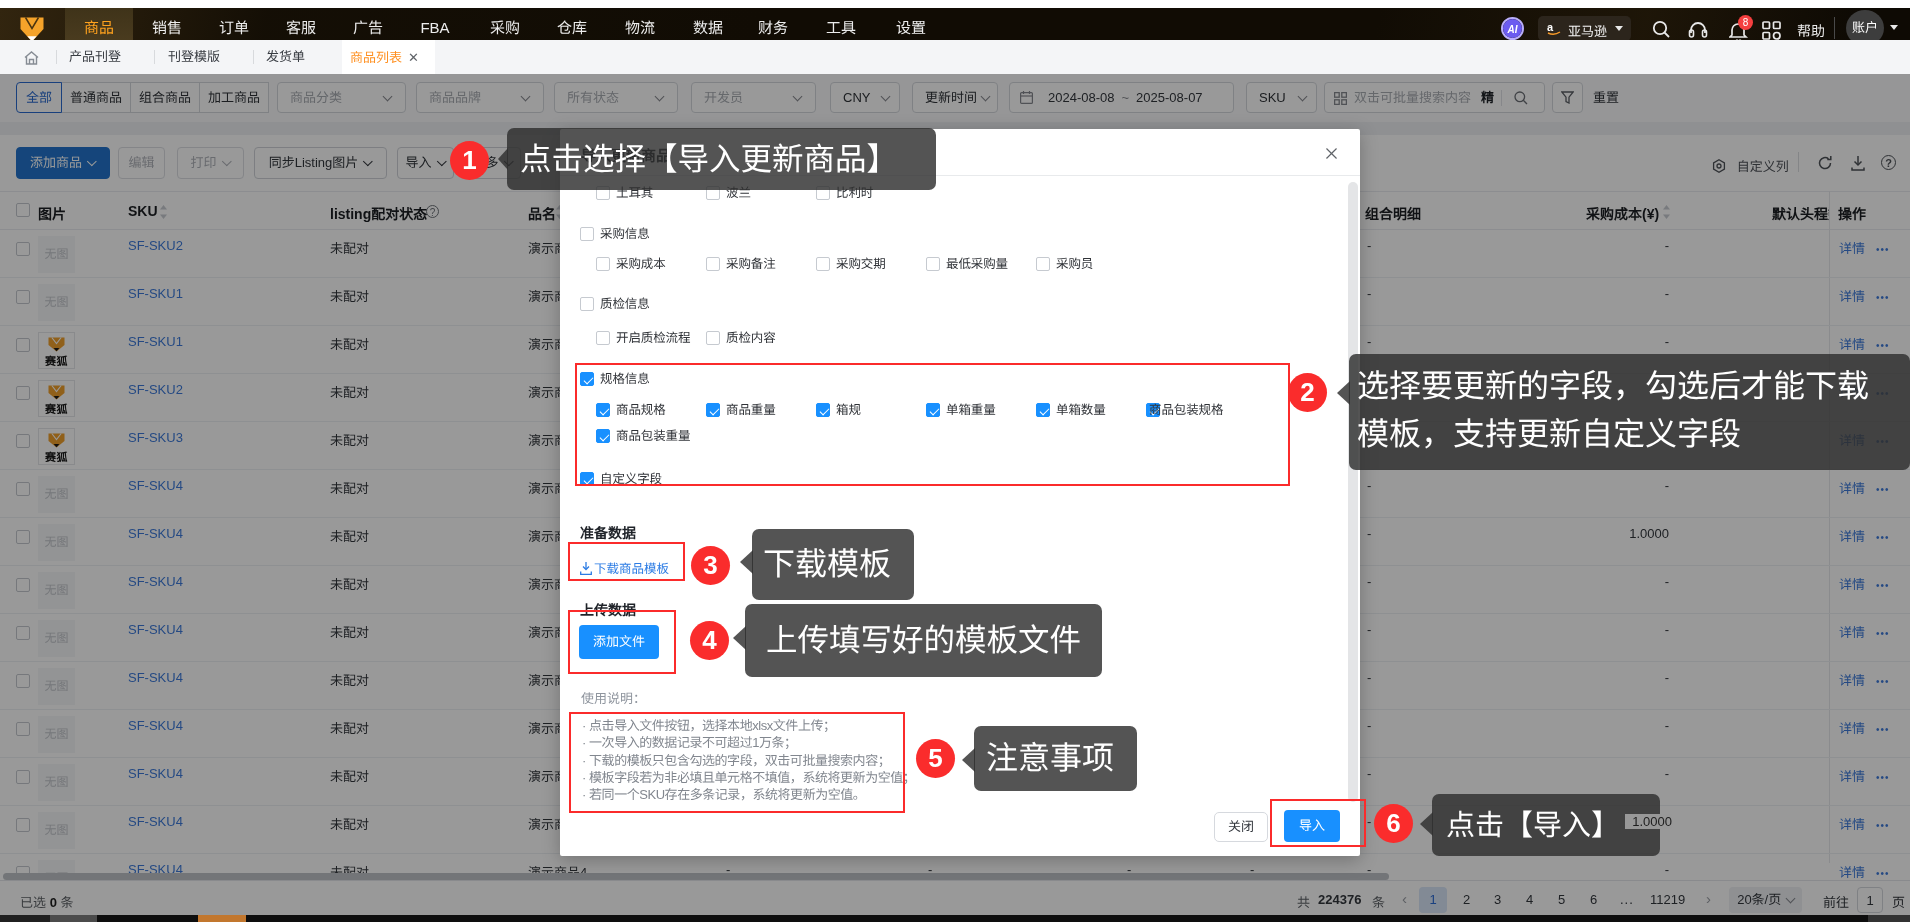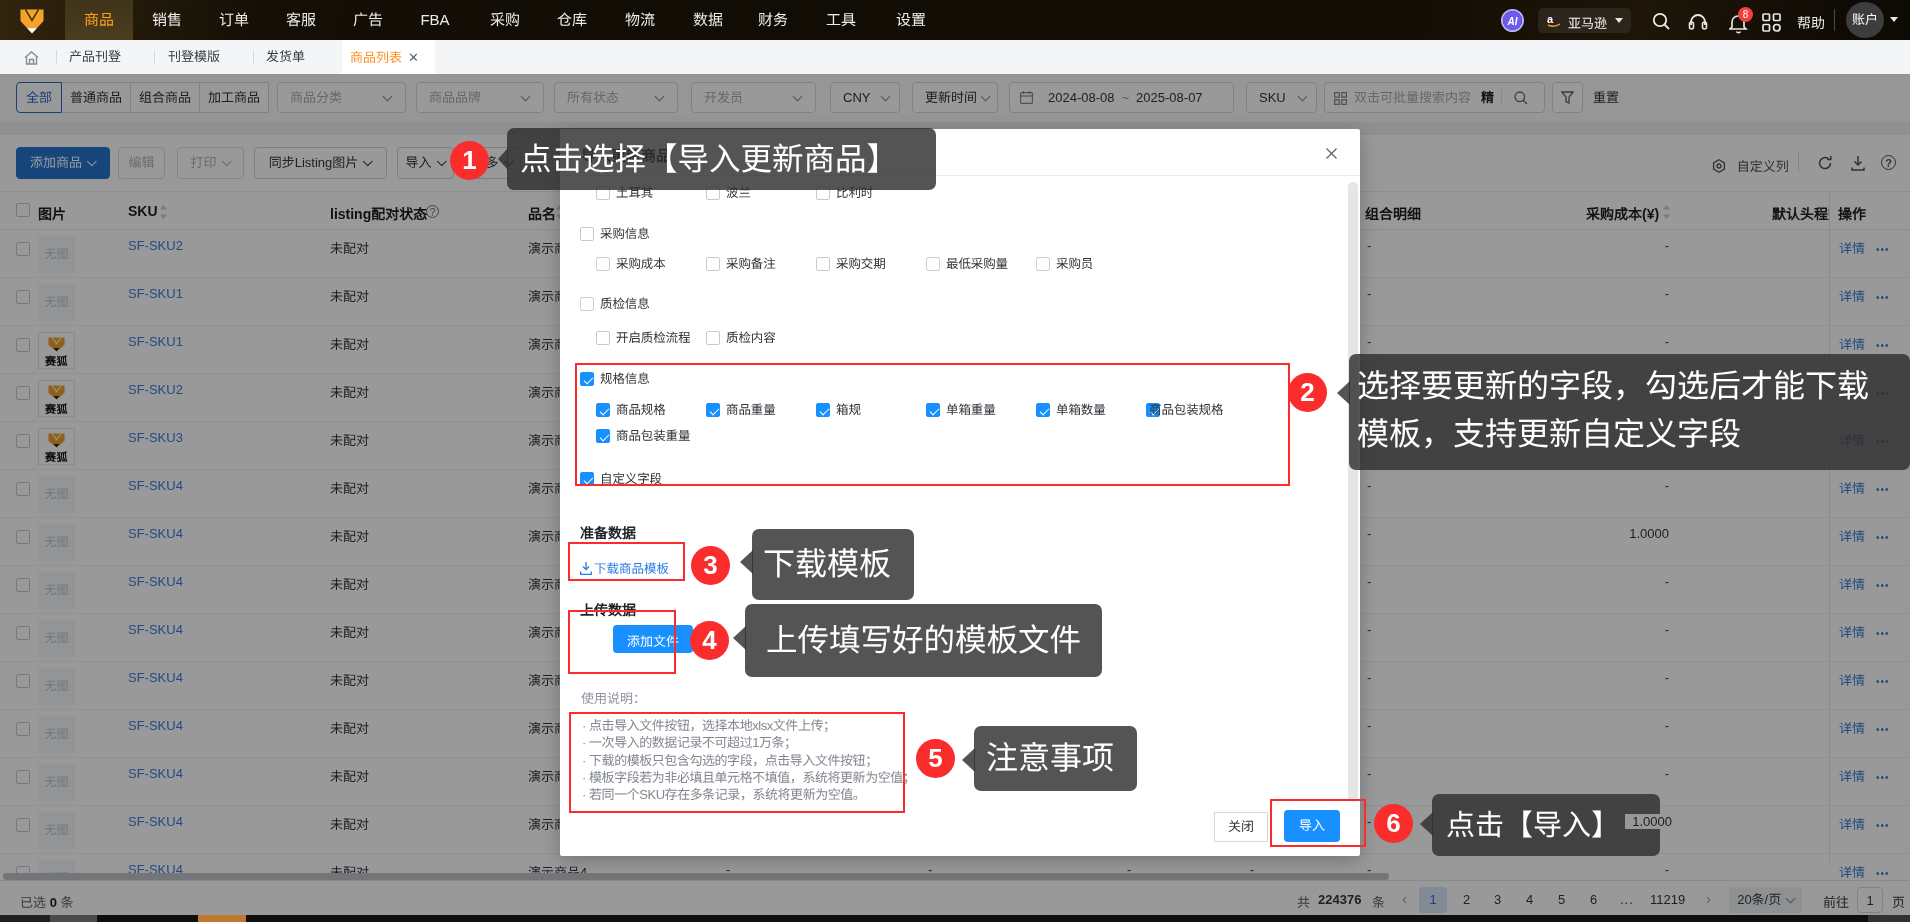--- a/index.html
+++ b/index.html
@@ -1,18 +1,18 @@
 <!DOCTYPE html>
 <html lang="zh-CN"><head><meta charset="utf-8">
 <style>
 * { margin:0; padding:0; box-sizing:border-box; }
 html,body { width:1910px; height:922px; overflow:hidden; font-family:"Liberation Sans",sans-serif; background:#fff; position:relative; }
 
 
-#nav { position:absolute; left:0; top:0; width:1910px; height:40px;
+#nav { position:absolute; left:0; top:8px; width:1910px; height:40px;
   background:linear-gradient(100deg,#32250f 0%,#16100699 14%,#110c04 40%,#110c04 72%,#211809cc 86%,#0e0a04 97%), #110c04; }
 #nav .logo { position:absolute; left:20px; top:9px; }
 .nitem { position:absolute; top:0; height:40px; line-height:40px; width:68px; text-align:center; color:#ececec; font-size:15px; font-weight:500; }
 .nitem.act { background:linear-gradient(180deg,#3f3319,#4c3d20); color:#FFA21E; }
 .nico { position:absolute; top:0; }
 #nav .txt { color:#e8e8e8; font-size:14px; }
 
 
 #tabs { position:absolute; left:0; top:40px; width:1910px; height:34px; background:#f4f5f7; }
 #tabs .sep { position:absolute; top:10px; width:1px; height:14px; background:#d8dadd; }
@@ -74,24 +74,24 @@
 #mtitle { position:absolute; left:21px; top:15px; font-size:15px; font-weight:bold; color:#1f2329; }
 #mclose { position:absolute; left:766px; top:19px; width:11px; height:11px; }
 .mrow { position:absolute; left:0; width:757px; height:20px;padding-left:16px; }
 .mcb { position:absolute; width:14px; height:14px; border:1px solid #c6cad0; border-radius:2px; background:#fff; }
 .mrow .mcb { top:-7px; }
 .mcb.chk { background:#1890ff; border-color:#1890ff; }
 .mcb.chk::after { content:""; position:absolute; left:4.5px; top:1.5px; width:4px; height:8px; border-right:1.6px solid #fff; border-bottom:1.6px solid #fff; transform:rotate(45deg); }
 .mlb { position:absolute; top:-9px; line-height:18px; font-size:12.5px; letter-spacing:-0.1px; color:#303338; white-space:nowrap; }
 .msec { position:absolute; font-size:14px; font-weight:bold; color:#1f2329; }
 #dlink { position:absolute; left:20px; top:429px; font-size:12.5px; color:#2b7be4; }
-#addfile { position:absolute; left:19px; top:496px; width:80px; height:28px; background:#1890ff; color:#fff; font-size:13px; text-align:center; line-height:34px; border-radius:4px;margin-left:34px; }
+#addfile { position:absolute; left:19px; top:496px; width:80px; height:34px; background:#1890ff; color:#fff; font-size:13px; text-align:center; line-height:34px; border-radius:4px; }
 #usage { position:absolute; left:21px; top:559px; font-size:13px; color:#8f959e; }
 .uline { position:absolute; left:22px; font-size:13px; letter-spacing:-0.45px; color:#82878f; white-space:nowrap; }
-#mfoot-close { position:absolute; left:654px; top:683px; width:54px; height:30px; border:1px solid #d6d9de; border-radius:0; text-align:center; line-height:28px; font-size:13px; color:#33373d; background:#fff; }
+#mfoot-close { position:absolute; left:654px; top:683px; width:54px; height:30px; border:1px solid #d6d9de; border-radius:5px; text-align:center; line-height:28px; font-size:13px; color:#33373d; background:#fff; }
 #mfoot-ok { position:absolute; left:724px; top:681px; width:56px; height:32px; background:#1890ff; border-radius:4px; text-align:center; line-height:32px; font-size:13px; color:#fff; }
 #mscroll { position:absolute; left:788px; top:53px; width:10px; height:620px; background:#e4e5e7; border-radius:5px; }
 
 
 .rbox { position:absolute; border:2.5px solid #fb2b2b; z-index:14; }
 .circ { position:absolute; width:39px; height:39px; border-radius:50%; background:#fa2c2c; color:#fff; font-size:26px; font-weight:bold; text-align:center; line-height:39px; z-index:16; }
 .tip { position:absolute; background:rgba(46,46,46,0.82); color:#fff; font-size:30px; font-weight:500; z-index:15; border-radius:7px; white-space:nowrap; }
 .tip .ar { position:absolute; width:0; height:0; }
 
 
@@ -576,21 +576,21 @@
     <svg width="12" height="13" viewBox="0 0 12 13" style="vertical-align:-2px;margin-right:2px" fill="none" stroke="#2b7be4" stroke-width="1.3">
         <path d="M6,0 v7"></path>
         <path d="M3,4.5 L6,7.5 L9,4.5"></path>
         <path d="M0.7,9.5 v2.8 h10.6 v-2.8"></path>
       </svg>下载商品模板</div>
   <div class="msec" style="left:20px;top:470px">上传数据</div>
   <div id="addfile">添加文件</div>
   <div id="usage">使用说明：</div>
   <div class="uline" style="top:586px">· 点击导入文件按钮，选择本地xlsx文件上传；</div>
   <div class="uline" style="top:603px">· 一次导入的数据记录不可超过1万条；</div>
-  <div class="uline" style="top:621px">· 下载的模板只包含勾选的字段，点击导入文件按钮；</div>
+  <div class="uline" style="top:621px">· 下载的模板只包含勾选的字段，双击可批量搜索内容；</div>
   <div class="uline" style="top:638px">· 模板字段若为非必填且单元格不填值，系统将更新为空值；</div>
   <div class="uline" style="top:655px">· 若同一个SKU存在多条记录，系统将更新为空值。</div>
   <div id="mfoot-close">关闭</div>
   <div id="mfoot-ok">导入</div>
   <div id="mscroll"></div>
 </div>
 
 <div class="rbox" style="left:575px;top:363px;width:715px;height:123px"></div>
 <div class="rbox" style="left:568px;top:542px;width:117px;height:39px"></div>
 <div class="rbox" style="left:568px;top:610px;width:108px;height:64px"></div>

